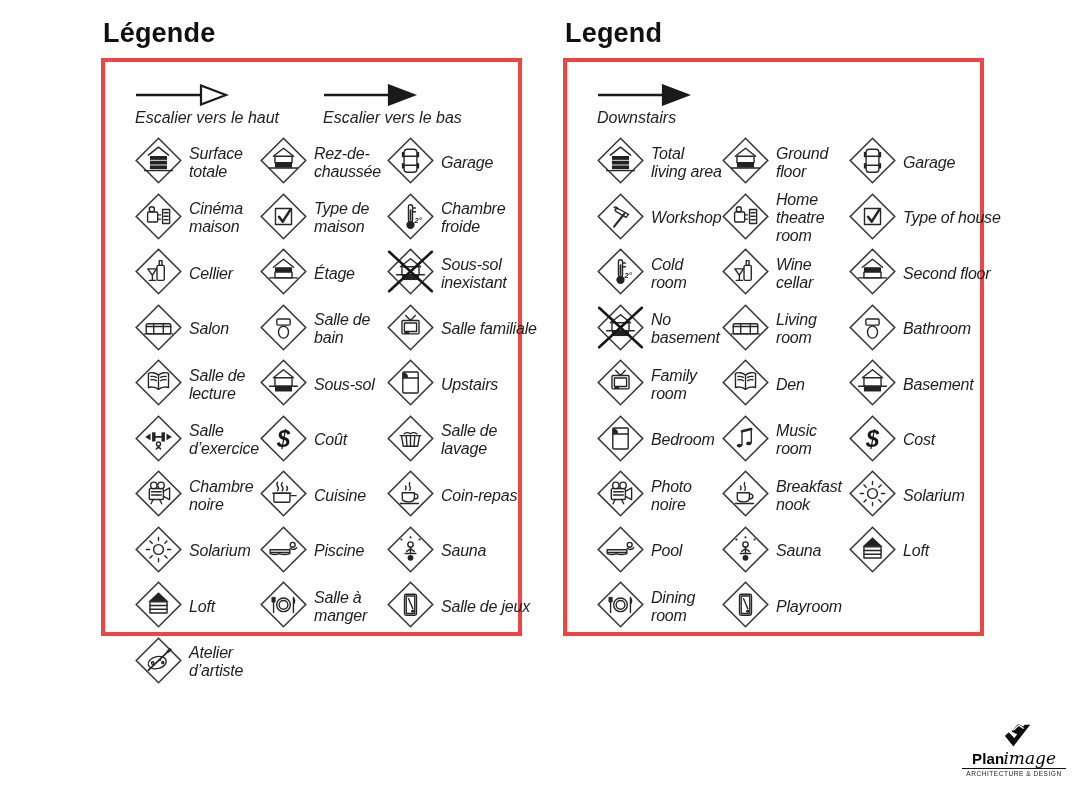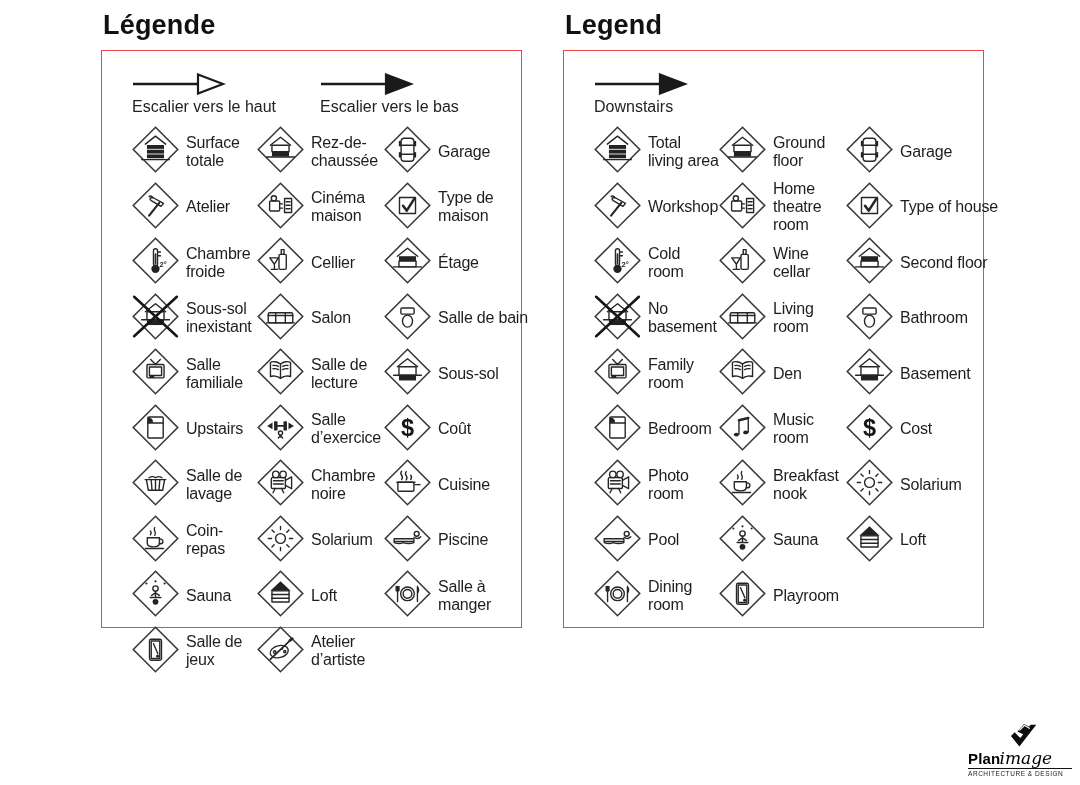--- a/index.html
+++ b/index.html
@@ -1,30 +1,30 @@
 <!DOCTYPE html>
 <html><head>
 <meta charset="utf-8">
 <style>
   html,body{margin:0;padding:0;background:#fff;}
   .page{position:relative;width:1080px;height:785px;background:#fff;overflow:hidden;
         font-family:"Liberation Sans",sans-serif;color:#1c1c1c;}
-  .cols{display:flex;gap:41px;padding:8px 0 0 101px;}
+  .cols{display:flex;gap:41px;padding:16px 0 0 101px;}
   .legend-col{width:421px;flex:0 0 auto;}
   h1.ltitle{font-size:27px;font-weight:bold;margin:2px 0 9px 2px;color:#111;letter-spacing:.2px;}
-  .panel{border:1px solid #ef4444;height:578px;box-sizing:border-box;padding:22px 0 0 30px;background:#fff;}
+  .panel{border:4px solid #ef4444;height:578px;box-sizing:border-box;padding:22px 0 0 30px;background:#fff;font-style:italic;}
   .arrows{display:flex;gap:44px;margin-bottom:8px;}
   .arrow-item{display:flex;flex-direction:column;}
   .arrow-item svg{display:block;margin-bottom:3px;}
   .arrow-label{font-size:16px;color:#222;white-space:nowrap;}
   .grid{display:grid;grid-template-columns:125px 127px 158px;grid-auto-rows:55.5px;align-items:center;}
   .item{display:flex;align-items:center;gap:7px;}
   .di{width:47px;height:47px;flex:0 0 auto;overflow:visible;}
   .item-label{font-size:16px;line-height:1.12;color:#1e1e1e;letter-spacing:-.2px;}
-  .logo{position:absolute;right:8px;bottom:8px;width:104px;text-align:left;}
+  .logo{position:absolute;right:14px;bottom:8px;width:104px;text-align:center;}
   .logo-mark{display:block;margin:0 auto -2px 38px;}
   .logo-word{line-height:1;white-space:nowrap;border-bottom:1.5px solid #111;padding-bottom:1px;}
   .lw-b{font-weight:bold;font-size:15px;letter-spacing:.2px;color:#000;}
   .lw-i{font-family:"DejaVu Serif",serif;font-style:italic;font-size:17px;color:#000;margin-left:-1px;}
   .logo-tag{font-size:6.5px;letter-spacing:.55px;color:#222;margin-top:1.5px;}
 </style>
 </head>
 <body>
 
 <div class="page">
@@ -86,31 +86,20 @@
                     <rect x="13.9" y="24.5" width="2" height="5" fill="#222" stroke="none"></rect>
                     <rect x="28.1" y="24.5" width="2" height="5" fill="#222" stroke="none"></rect>
                   </g>
                 </svg></span>
     <span class="item-label">Garage</span>
   </div>
             <div class="item">
     <span class="icon-wrap"><svg class="di" viewBox="0 0 44 44" aria-hidden="true">
                   <polygon points="22,1.2 42.8,22 22,42.8 1.2,22" fill="#fff" stroke="#3a3a3a" stroke-width="1.5"></polygon>
                   <g fill="none" stroke="#262626" stroke-width="1.3" stroke-linecap="round" stroke-linejoin="round">
-                    <path d="M16,31.5 L25.5,19.5" stroke-width="2"></path>
-                    <path d="M19.5,14.5 L29.5,20 L27.2,22.8 L18,17.5 Q16.5,16.5 17,15 Z"></path>
-                    <path d="M19.5,14.5 Q18,12.5 16,13.5"></path>
-                  </g>
-                </svg></span>
-    <span class="item-label">Atelier</span>
-  </div>
-            <div class="item">
-    <span class="icon-wrap"><svg class="di" viewBox="0 0 44 44" aria-hidden="true">
-                  <polygon points="22,1.2 42.8,22 22,42.8 1.2,22" fill="#fff" stroke="#3a3a3a" stroke-width="1.5"></polygon>
-                  <g fill="none" stroke="#262626" stroke-width="1.3" stroke-linecap="round" stroke-linejoin="round">
                     <circle cx="15.8" cy="15.3" r="2.4"></circle>
                     <rect x="11.8" y="17.8" width="9.4" height="9.4" rx="1"></rect>
                     <path d="M21.2,20.5 H23.8 M21.2,24.5 H23.8"></path>
                     <rect x="25.8" y="15.5" width="6.6" height="13"></rect>
                     <path d="M27.2,18.5 H31 M27.2,21.8 H31 M27.2,25.1 H31"></path>
                   </g>
                 </svg></span>
     <span class="item-label">Cinéma maison</span>
   </div>
             <div class="item">
@@ -626,21 +615,21 @@
                   <polygon points="22,1.2 42.8,22 22,42.8 1.2,22" fill="#fff" stroke="#3a3a3a" stroke-width="1.5"></polygon>
                   <g fill="none" stroke="#262626" stroke-width="1.3" stroke-linecap="round" stroke-linejoin="round">
                     <circle cx="17.6" cy="14.4" r="3"></circle>
                     <circle cx="24.4" cy="14.4" r="3"></circle>
                     <rect x="13.4" y="17.4" width="13.2" height="10.2" rx="1"></rect>
                     <path d="M15.4,20.4 H24.6 M15.4,23.4 H24.6"></path>
                     <path d="M26.6,20 L32.4,16.8 V27.8 L26.6,24.8"></path>
                     <path d="M17,27.6 L15,31.6 M23,27.6 L25,31.6"></path>
                   </g>
                 </svg></span>
-    <span class="item-label">Photo room</span>
+    <span class="item-label">Photo noire</span>
   </div>
             <div class="item">
     <span class="icon-wrap"><svg class="di" viewBox="0 0 44 44" aria-hidden="true">
                   <polygon points="22,1.2 42.8,22 22,42.8 1.2,22" fill="#fff" stroke="#3a3a3a" stroke-width="1.5"></polygon>
                   <g fill="none" stroke="#262626" stroke-width="1.3" stroke-linecap="round" stroke-linejoin="round">
                     <path d="M14.3,21.3 H25.7 V26.5 Q25.7,29.8 20,29.8 Q14.3,29.8 14.3,26.5 Z"></path>
                     <path d="M25.7,22.3 Q29.3,22.6 28.9,25.1 Q28.5,27.3 25.4,26.9"></path>
                     <path d="M12.5,31.3 H29.5"></path>
                     <path d="M17.3,18.6 Q18.6,16.8 17.3,15 M21.3,19 Q22.6,17 21.3,15 Q20.2,13.4 21.3,11.8"></path>
                   </g>

